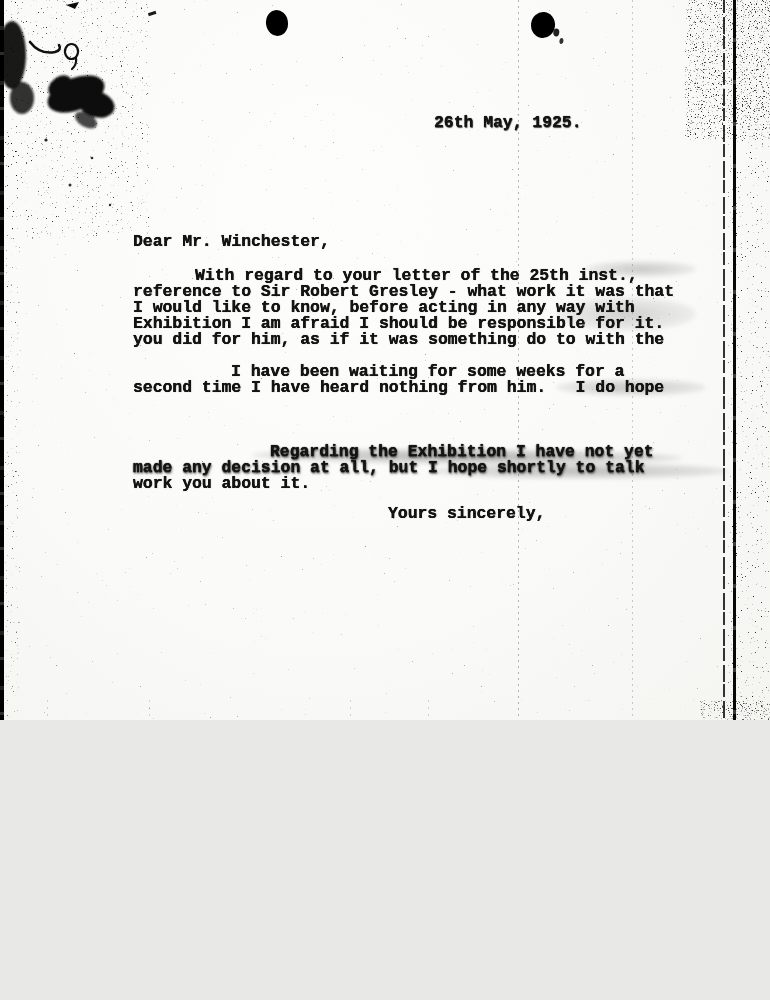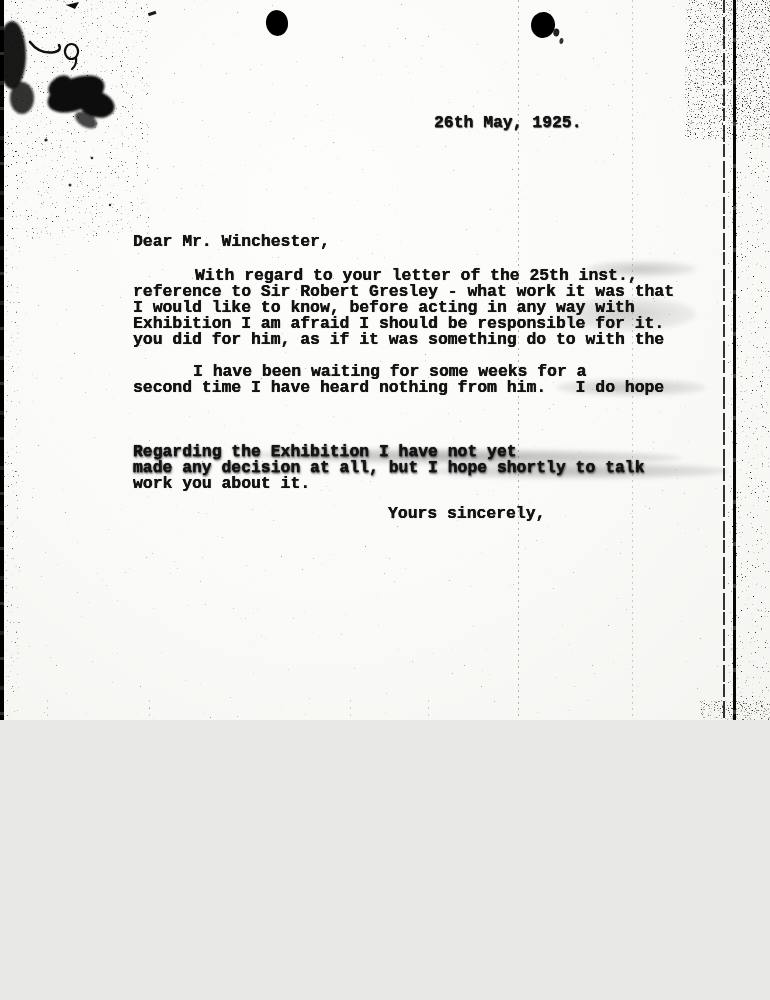--- a/index.html
+++ b/index.html
@@ -13,22 +13,22 @@
   .txt{position:absolute;font-size:16.4px;line-height:15.9px;
        text-shadow:0 0 .5px #000, .3px .4px .9px rgba(0,0,0,.55);}
   .line{white-space:pre;}
   .date{left:434px;top:115px;text-shadow:0 0 .8px #000,.5px .6px 1.1px rgba(0,0,0,.7);}
   .salutation{left:133px;top:234px;}
   .para-1{left:133px;top:268px;}
   .para-2{left:133px;top:364px;}
   .para-3{left:133px;top:444px;}
   .closing{left:388px;top:506px;}
   .ind-114{margin-left:62px;}
-  .ind-115{margin-left:60px;}
-  .ind-137{}
+  .ind-115{margin-left:98px;}
+  .ind-137{margin-left:137px;}
   .smudged{text-shadow:0 0 1px #000, 0 1px 1.6px rgba(0,0,0,.65), 1px 2px 2.2px rgba(40,40,40,.5);}
   
   .hole{position:absolute;background:#000;border-radius:50%;}
   .hole-left{left:266px;top:10px;width:22px;height:26px;transform:rotate(-8deg);}
   .hole-right{left:531px;top:12px;width:24px;height:26px;transform:rotate(6deg);
      box-shadow:14px 6px 0 -9px #222, 20px 14px 0 -10px #333;}
   .edge-left{position:absolute;left:0;top:0;width:4px;height:1000px;
      background:repeating-linear-gradient(to bottom,#000 0 26px,#1f1f1f 26px 30px,#000 30px 52px,#2e2e2e 52px 55px);}
   .scanline-a{position:absolute;left:723px;top:0;width:2px;height:1000px;opacity:.85;
      background:repeating-linear-gradient(to bottom,#101010 0 13px,transparent 13px 17px,#101010 17px 34px,transparent 34px 36px);}

